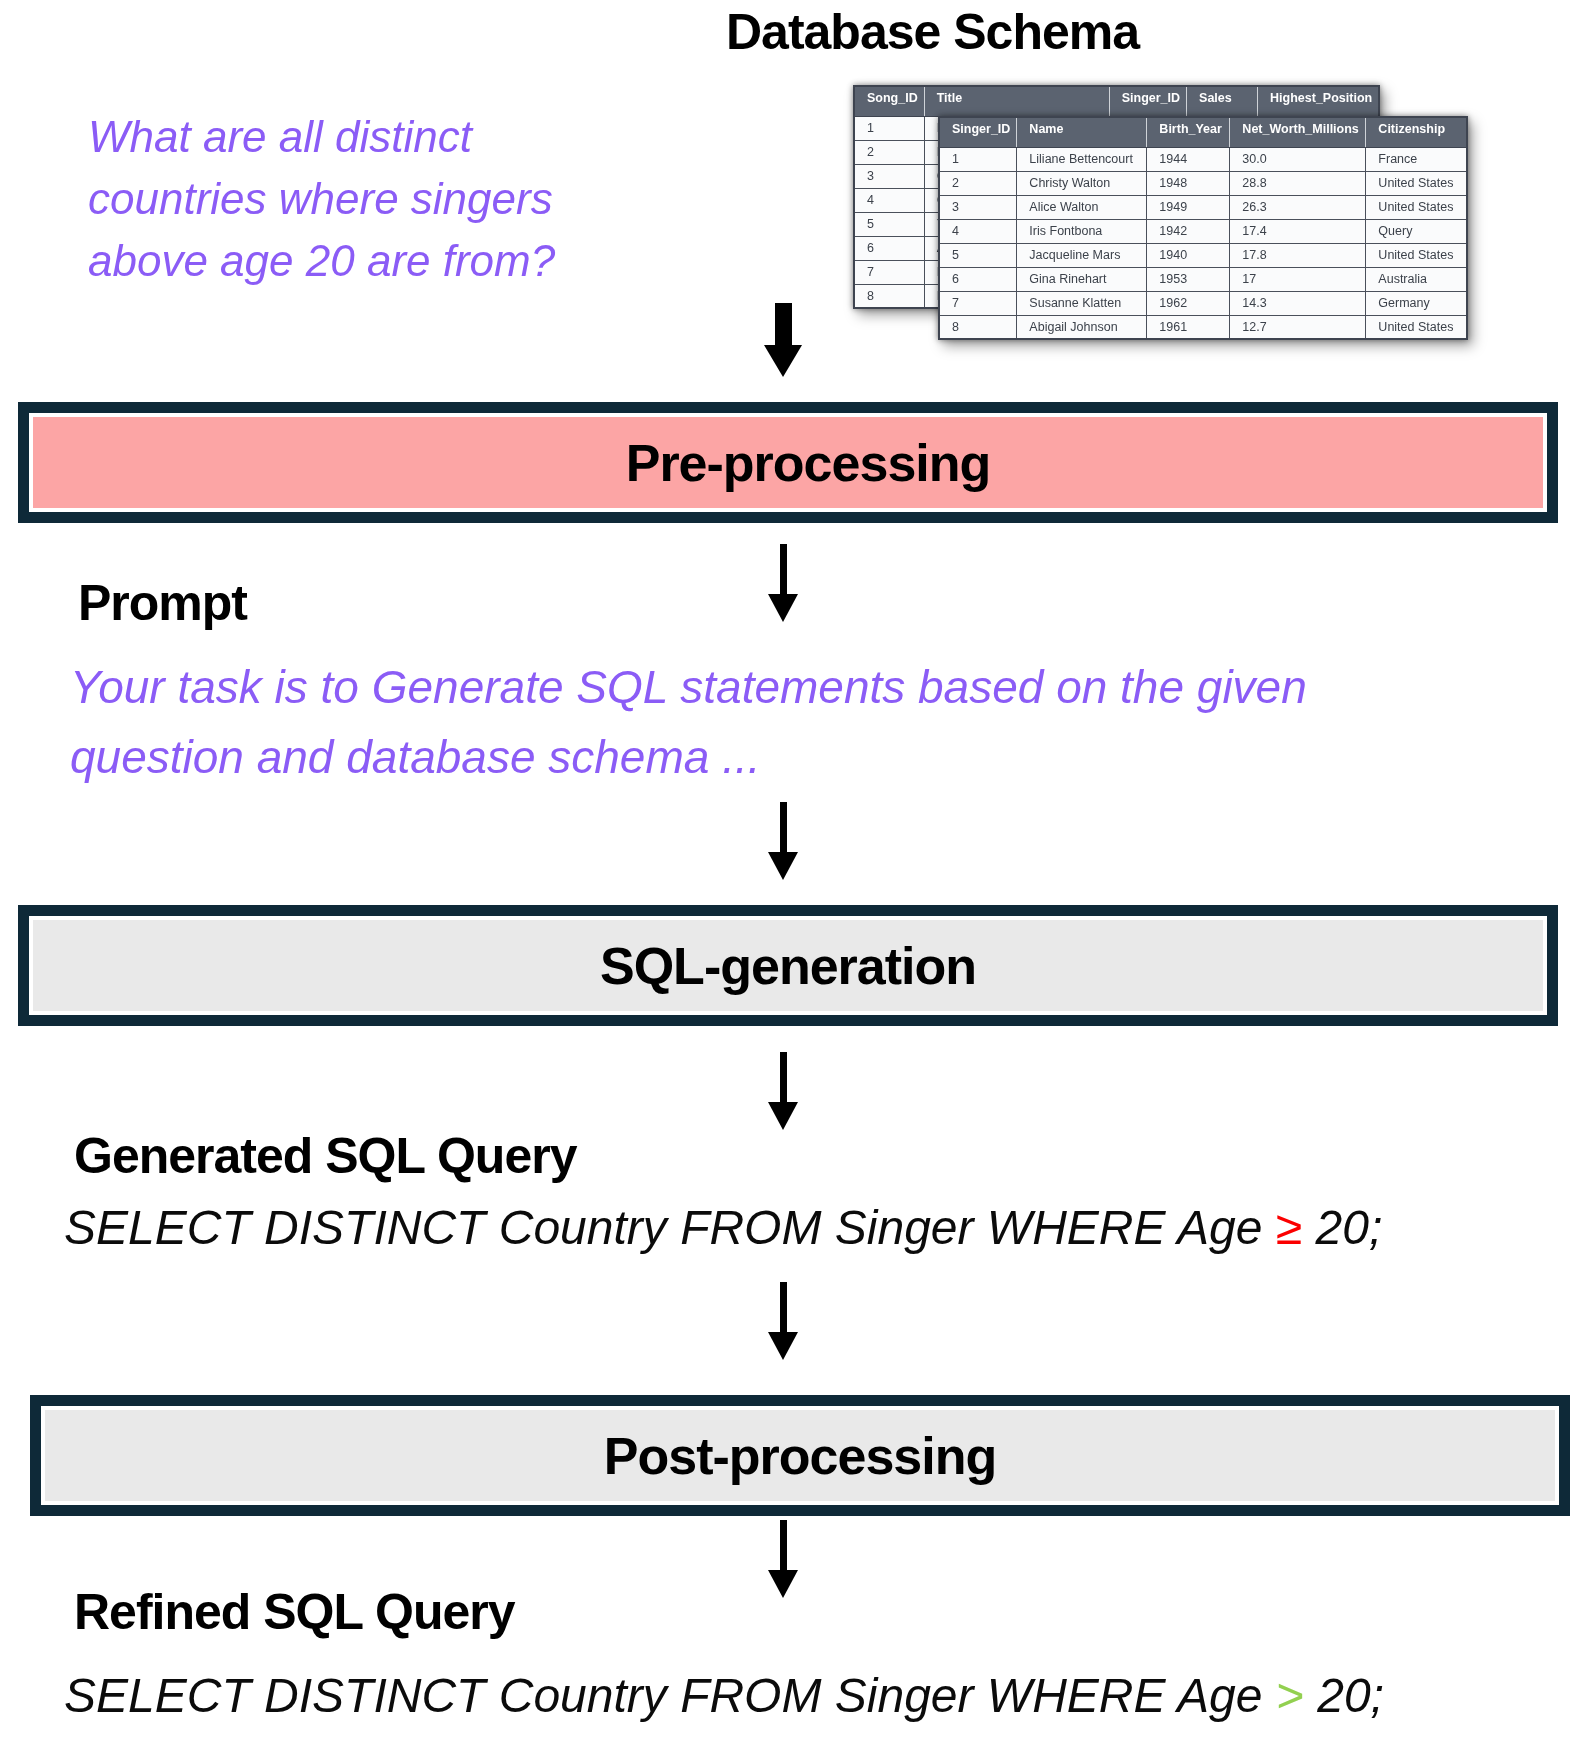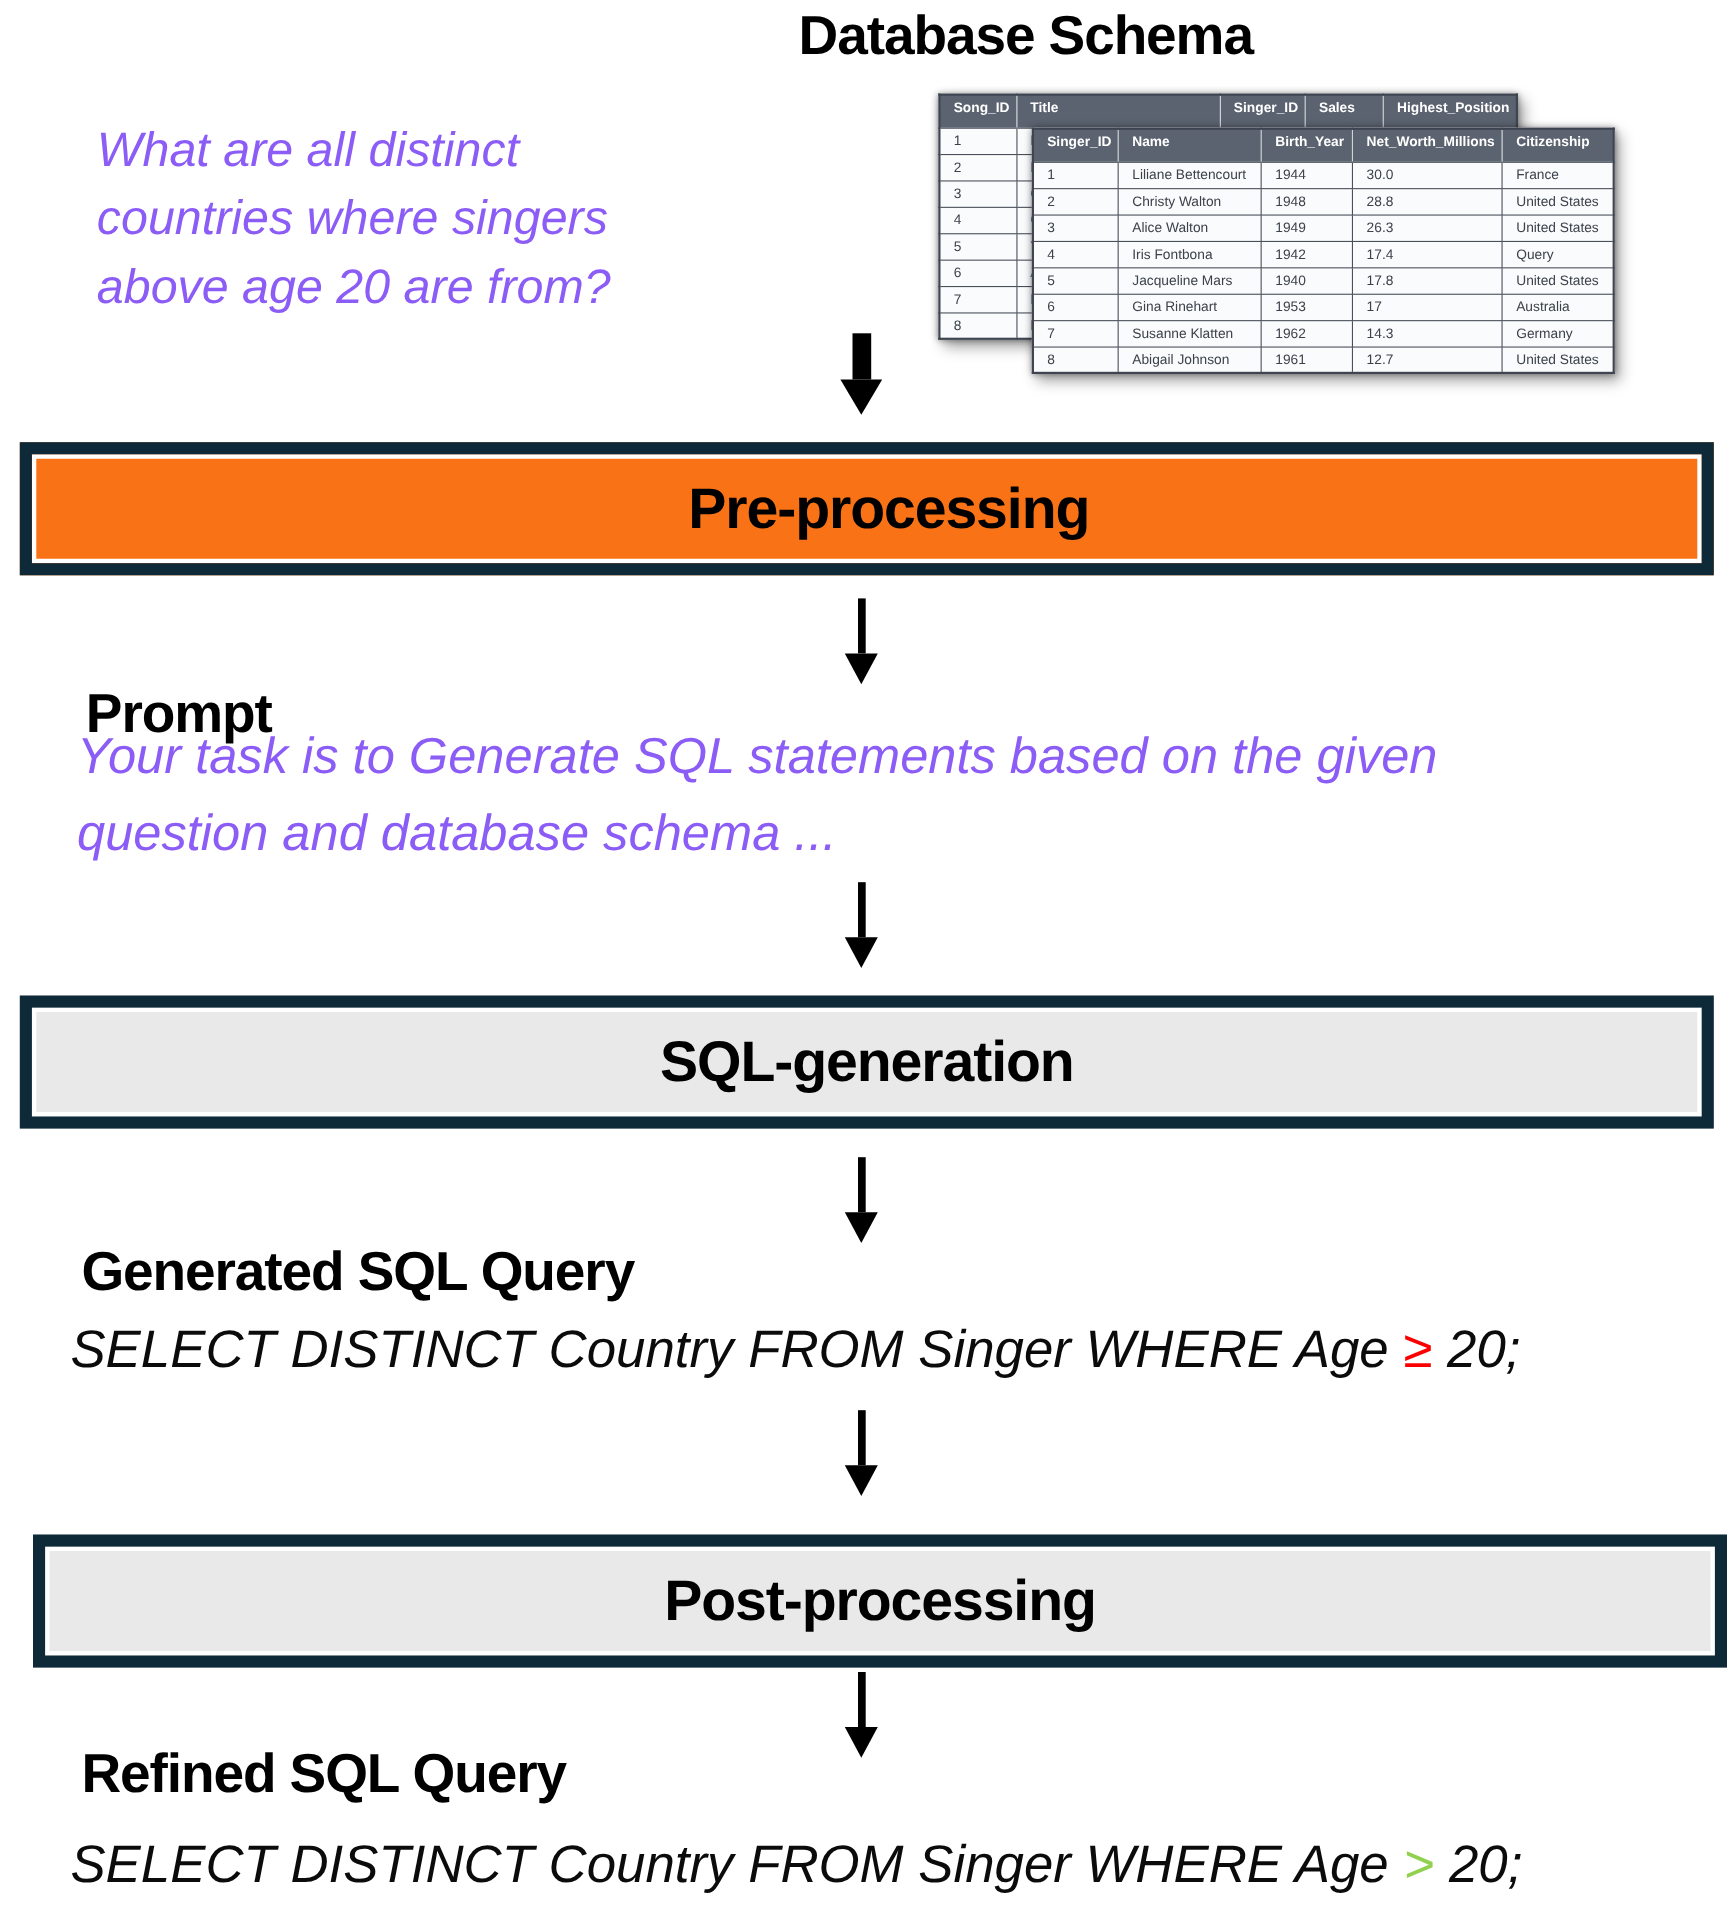--- a/index.html
+++ b/index.html
@@ -18,21 +18,21 @@
     position: absolute;
     font-weight: 700;
     font-size: 50px;
     letter-spacing: -1px;
     color: #000000;
     white-space: nowrap;
     line-height: 1.15;
   }
   #question-heading { left: 84px; top: 6px; }
   #schema-heading   { left: 726px; top: 4px; }
-  #prompt-heading   { left: 78px;  top: 620px; }
+  #prompt-heading   { left: 78px;  top: 575px; }
   #generated-heading{ left: 74px;  top: 1128px; }
   #refined-heading  { left: 74px;  top: 1584px; }
 
   
   .italic-block { position: absolute; font-style: italic; color: #8b5cf6; }
   .italic-block div { white-space: nowrap; }
   #question-text { left: 88px; top: 106px; font-size: 44px; line-height: 62px; }
   #prompt-text   { left: 70px; top: 652px; font-size: 46px; line-height: 70px; }
   .sql-line {
     position: absolute;
@@ -293,21 +293,21 @@
         <td>United States</td>
       </tr>
     </tbody>
   </table>
 
   <div class="arrow thick" id="arrow-1">
     <div class="stem"></div>
     <div class="head"></div>
   </div>
 
-  <div class="stage-box" id="stage-pre" style="border-color: rgb(14, 41, 56); background-color: #f97316; padding-left: 40px;">
+  <div class="stage-box" id="stage-pre" style="border-color: rgb(14, 41, 56); background-color: #fca5a5; padding-left: 40px;">
     <span class="stage-label">Pre-processing</span>
   </div>
 
   <div class="arrow" id="arrow-2">
     <div class="stem"></div>
     <div class="head"></div>
   </div>
 
   <div class="heading" id="prompt-heading">Prompt</div>
   <div class="italic-block" id="prompt-text">

